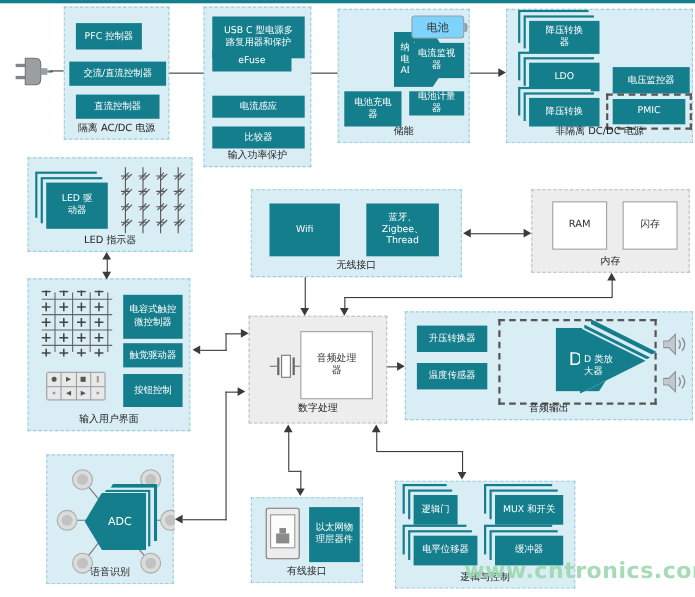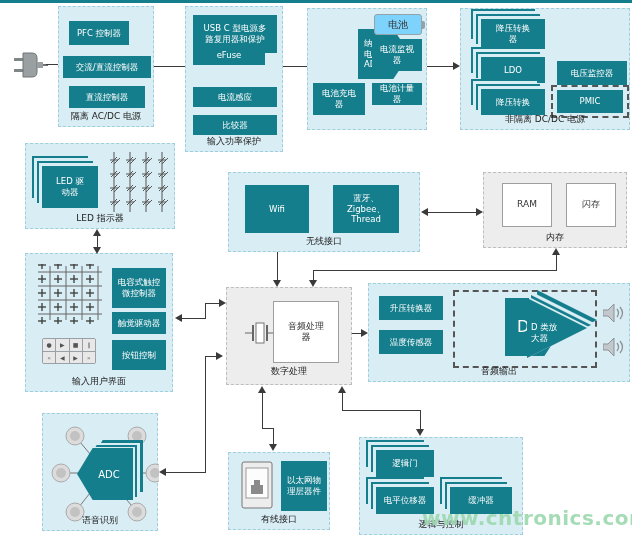--- a/index.html
+++ b/index.html
@@ -74,20 +74,21 @@
     <div class="tb pent-r" style="left:6px;top:20px;width:52px;height:50px;justify-content:flex-start;text-align:left;padding-left:6px">纳米
 电源
 ADC</div>
     <div class="battery" style="left:66px;top:5px;width:46px;height:19px">电池</div>
     <div class="tb" style="left:64px;top:30px;width:50px;height:32px">电流监视
 器</div>
     <div class="tb" style="left:5px;top:74px;width:52px;height:32px">电池充电
 器</div>
     <div class="tb" style="left:64px;top:74px;width:50px;height:22px">电池计量
 器</div>
+    <div class="cap">储能</div>
   </div>
 
   <div class="grp" style="left:460px;top:8px;width:170px;height:122px">
     <div class="tb st" style="left:20px;top:10px;width:64px;height:30px">降压转换
 器</div>
     <div class="tb st" style="left:20px;top:48px;width:64px;height:26px">LDO</div>
     <div class="tb" style="left:96px;top:52px;width:70px;height:24px">电压监控器</div>
     <div class="tb st" style="left:20px;top:80px;width:64px;height:26px">降压转换</div>
     <div class="dashedwrap" style="left:90px;top:76px;width:78px;height:33px"></div>
     <div class="tb" style="left:96px;top:81px;width:66px;height:23px">PMIC</div>
@@ -269,21 +270,22 @@
       <rect x="5" y="7" width="22" height="30" fill="#fcfcfc" stroke="#999"></rect>
       <rect x="10" y="24" width="12" height="9" fill="#8a8a8a"></rect>
       <rect x="13" y="19" width="6" height="5" fill="#8a8a8a"></rect>
     </svg>
     <div class="tb" style="left:52px;top:8px;width:46px;height:50px">以太网物
 理层器件</div>
     <div class="cap">有线接口</div>
   </div>
 
   <div class="grp" style="left:359px;top:437px;width:164px;height:98px">
-    <div class="tb st" style="left:16px;top:12px;width:58px;height:27px">逻辑门</div>
+    <div class="tb st" style="left:16px;top:12px;width:40px;height:27px">逻辑门</div>
+    <div class="tb st" style="left:90px;top:12px;width:62px;height:27px">MUX 和开关</div>
     <div class="tb st" style="left:16px;top:49px;width:58px;height:27px">电平位移器</div>
     <div class="tb st" style="left:90px;top:49px;width:62px;height:27px">缓冲器</div>
     <div class="cap">逻辑与控制</div>
   </div>
 
   <div class="hl" style="left:154px;top:66px;width:31px"></div>
   <div class="hl" style="left:283px;top:66px;width:24px"></div>
   <div class="hl" style="left:427px;top:66px;width:27px"></div>
   <div class="tri r" style="left:453px;top:62px"></div>
 

